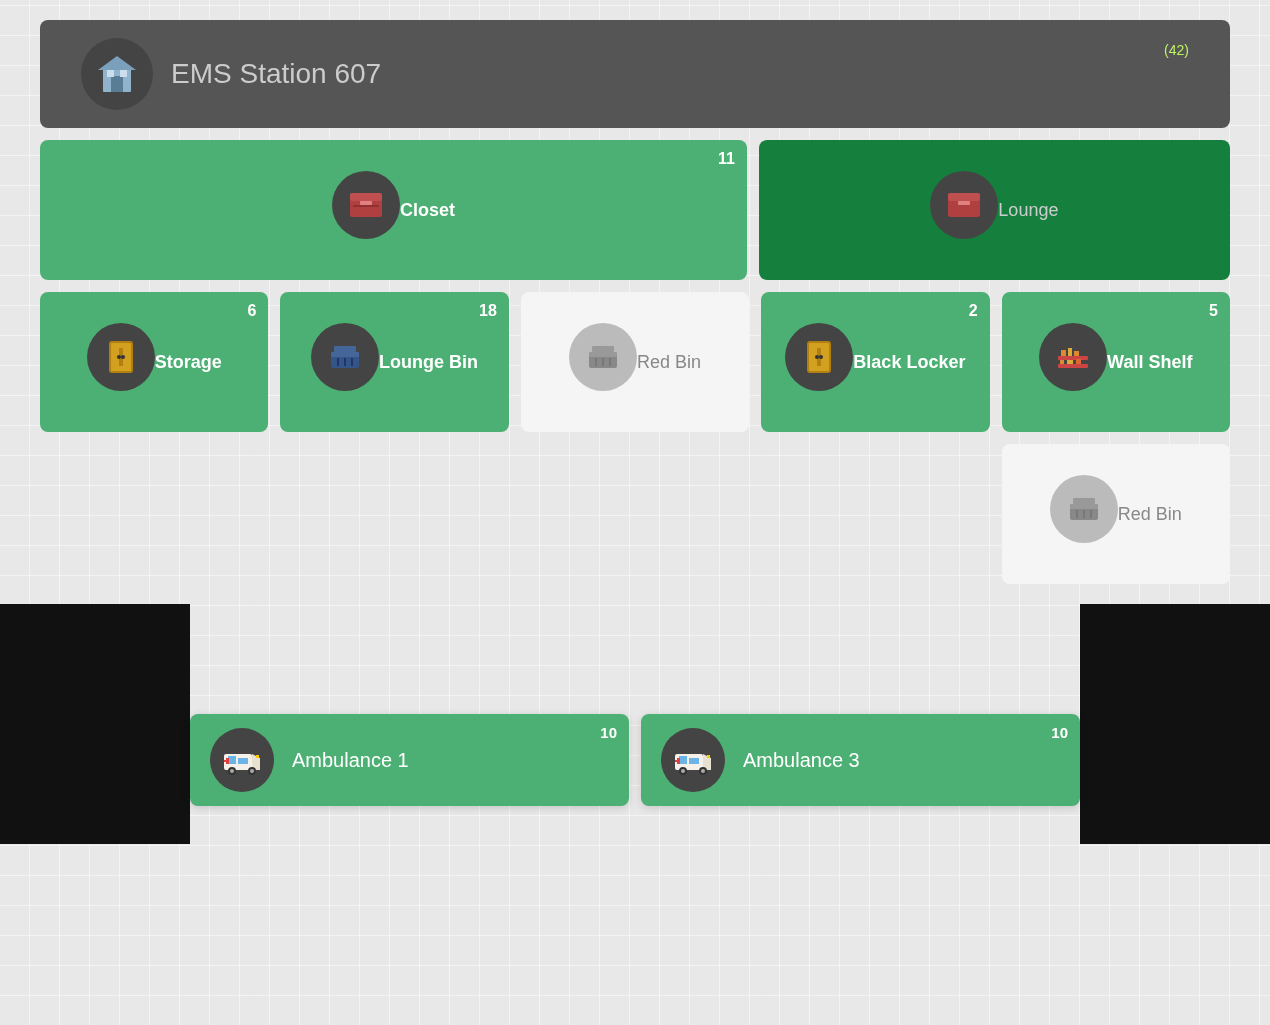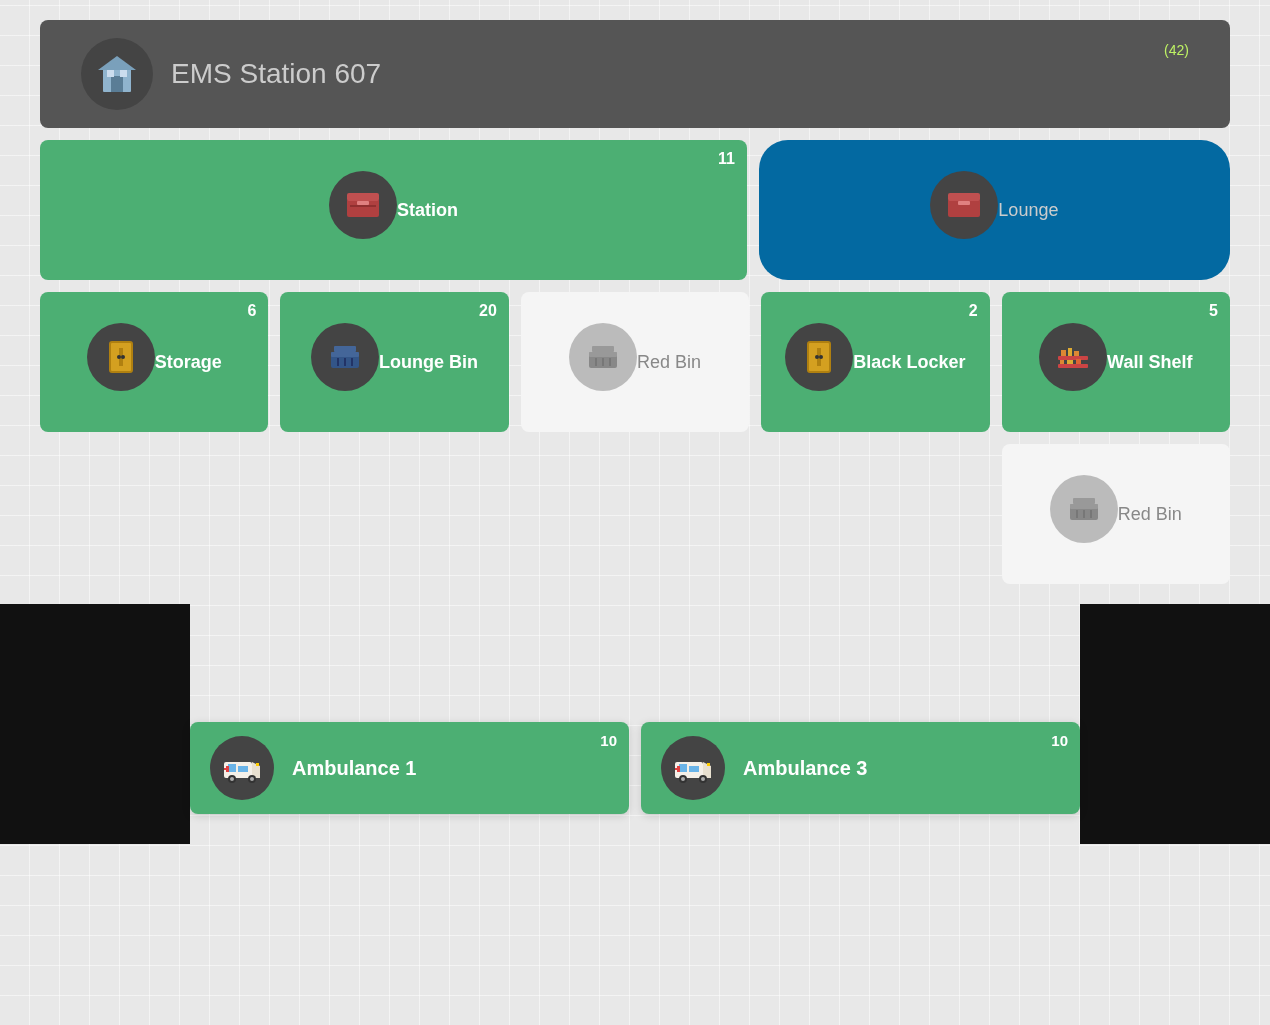--- a/index.html
+++ b/index.html
@@ -73,22 +73,21 @@
       align-items: center;
       justify-content: center;
       cursor: pointer;
       position: relative;
       min-height: 140px;
     }
     .room-card.green {
       background-color: #4caf73;
     }
     .room-card.dark {
-      background-color: #0369a1;
-      border-radius: 29px;
+      background-color: #15803d;
     }
     .room-card.white {
       background-color: #f5f5f5;
     }
     .room-card-count {
       position: absolute;
       top: 10px;
       right: 12px;
       font-size: 16px;
       font-weight: 600;
@@ -144,21 +143,21 @@
     }
     .amb-section-container {
       position: relative;
       height: 240px;
       margin-top: 10px;
     }
     .amb-inner {
       position: absolute;
       left: 190px;
       right: 190px;
-      bottom: 30px;
+      bottom: 38px;
       display: flex;
       gap: 12px;
       z-index: 1;
     }
     .amb-card {
       flex: 1;
       border-radius: 8px;
       padding: 14px 20px;
       display: flex;
       align-items: center;
@@ -181,21 +180,21 @@
       height: 64px;
       border-radius: 50%;
       background-color: #444;
       display: flex;
       align-items: center;
       justify-content: center;
       flex-shrink: 0;
     }
     .amb-label {
       font-size: 20px;
-      font-weight: 700;
+      font-weight: 400;
       color: #fff;
     }
   </style>
 </head>
 <body>
 
 <div class="main-container">
 
   <div class="header-card">
     <div class="header-left">
@@ -219,21 +218,21 @@
     <div class="room-card green">
       <span class="room-card-count">11</span>
       <div class="room-card-icon-circle">
         <svg width="40" height="40" viewBox="0 0 40 40">
           <rect x="4" y="14" width="32" height="18" rx="2" fill="#b04040"></rect>
           <rect x="4" y="8" width="32" height="8" rx="2" fill="#c05050"></rect>
           <rect x="14" y="16" width="12" height="4" rx="1" fill="#e08080"></rect>
           <rect x="7" y="20" width="26" height="2" fill="#903030"></rect>
         </svg>
       </div>
-      <span class="room-card-label">Station</span>
+      <span class="room-card-label">Closet</span>
     </div>
 
     <div class="room-card dark">
       <div class="room-card-icon-circle">
         <svg width="40" height="40" viewBox="0 0 40 40">
           <rect x="4" y="14" width="32" height="18" rx="2" fill="#b04040"></rect>
           <rect x="4" y="8" width="32" height="8" rx="2" fill="#c05050"></rect>
           <rect x="14" y="16" width="12" height="4" rx="1" fill="#e08080"></rect>
         </svg>
       </div>
@@ -251,21 +250,21 @@
           <rect x="8" y="4" width="22" height="30" rx="2" fill="none" stroke="#b08010" stroke-width="2"></rect>
           <rect x="17" y="10" width="4" height="18" fill="#b08010"></rect>
           <circle cx="17" cy="19" r="2" fill="#333"></circle>
           <circle cx="21" cy="19" r="2" fill="#333"></circle>
         </svg>
       </div>
       <span class="room-card-label">Storage</span>
     </div>
 
     <div class="room-card green">
-      <span class="room-card-count">20</span>
+      <span class="room-card-count">18</span>
       <div class="room-card-icon-circle">
         <svg width="38" height="38" viewBox="0 0 38 38">
           <rect x="5" y="14" width="28" height="16" rx="2" fill="#335588"></rect>
           <rect x="5" y="14" width="28" height="5" rx="1" fill="#446699"></rect>
           <rect x="8" y="8" width="22" height="6" rx="1" fill="#446699"></rect>
           <line x1="12" y1="20" x2="12" y2="28" stroke="#223366" stroke-width="2"></line>
           <line x1="19" y1="20" x2="19" y2="28" stroke="#223366" stroke-width="2"></line>
           <line x1="26" y1="20" x2="26" y2="28" stroke="#223366" stroke-width="2"></line>
         </svg>
       </div>

